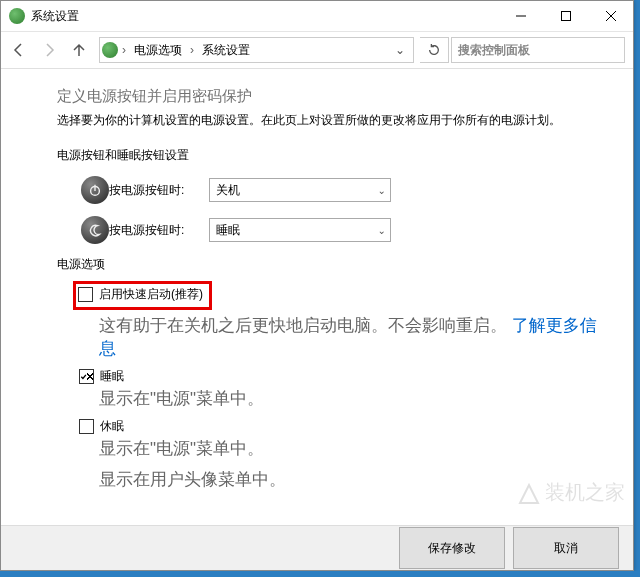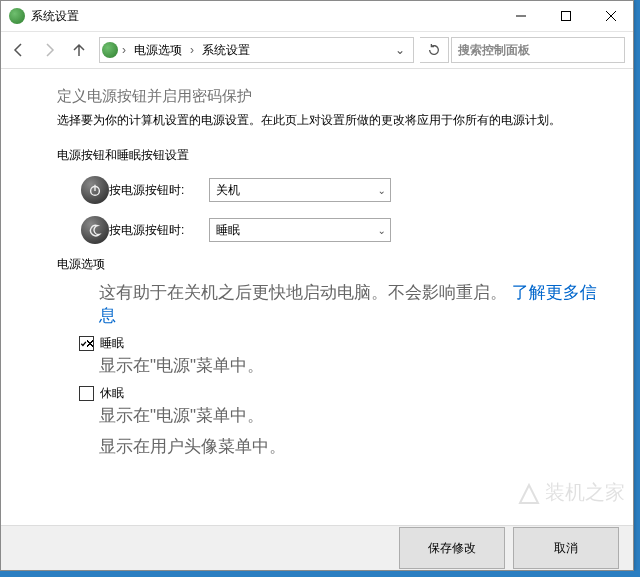--- a/index.html
+++ b/index.html
@@ -139,20 +139,26 @@
       </div>
       <span class="setting-label">按电源按钮时:</span>
       <div class="combo">
         <span>睡眠</span>
         <span class="chev">⌄</span>
       </div>
     </div>
 
     <p class="section-title section2">电源选项</p>
 
+    <div class="highlight-box">
+      <div class="chk-row" style="margin-left:0;">
+        <div class="chk"></div>
+        <span class="chk-label">启用快速启动(推荐)</span>
+      </div>
+    </div>
     <div class="chk-desc">
       <span>这有助于在关机之后更快地启动电脑。不会影响重启。</span>
       <a href="#">了解更多信息</a>
     </div>
 
     <div class="chk-row">
       <div class="chk checked">
           <svg viewBox="0 0 11 11">
             <path d="M2 6 L4.5 8.5 L9 3"></path>
           </svg>

